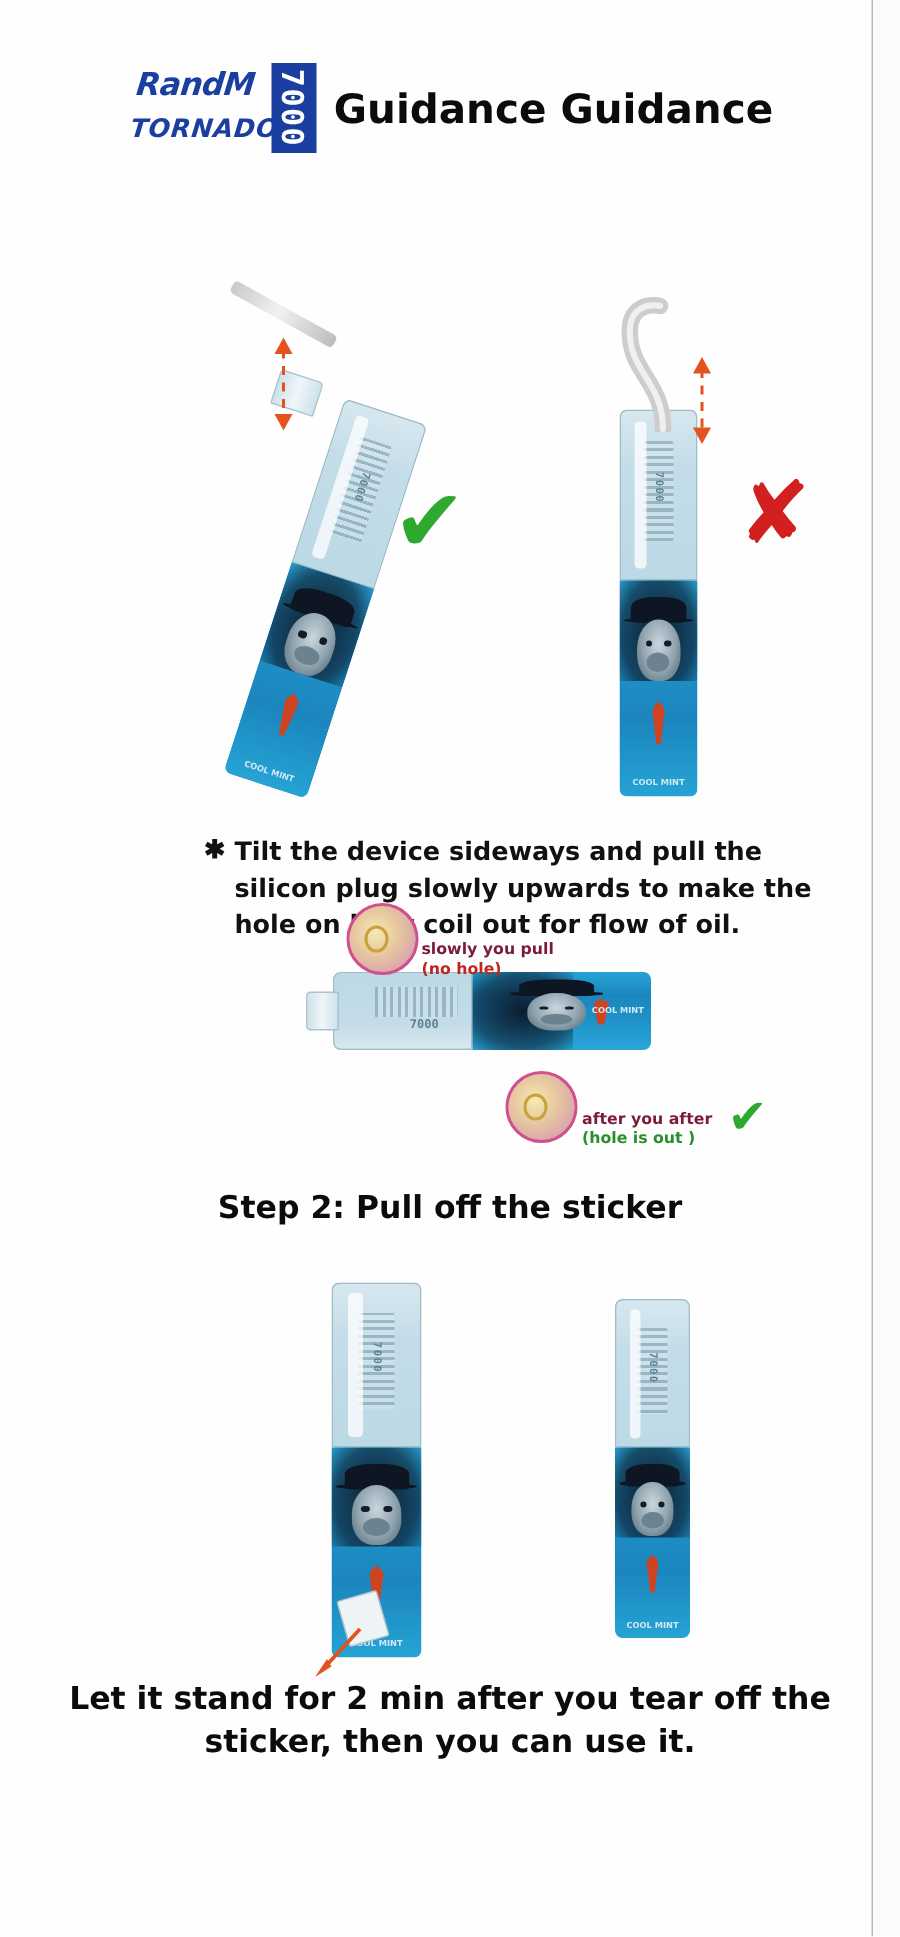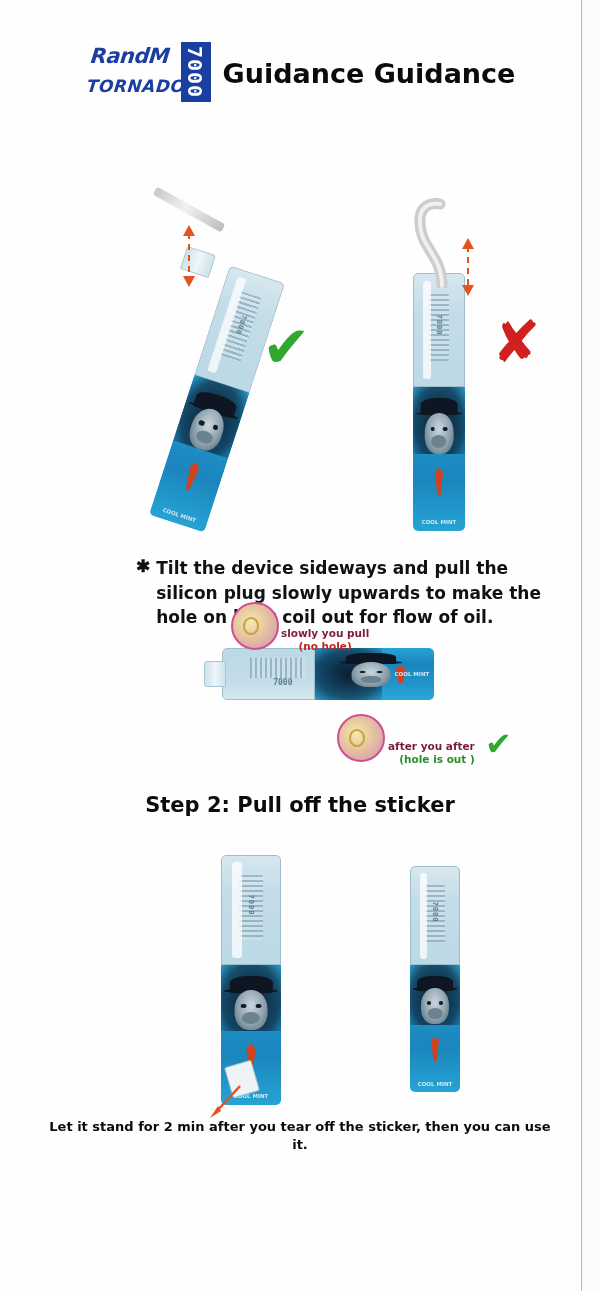--- a/index.html
+++ b/index.html
@@ -119,21 +119,21 @@
   #step1-title { top: 143px; }
   #step2-title { top: 793px; }
 
   .footer-note {
     position: absolute;
     top: 1118px;
     width: 100%;
     text-align: center;
     font-family: "DejaVu Sans", sans-serif;
     font-weight: bold;
-    font-size: 13px;
+    font-size: 21px;
     line-height: 1.38;
     color: #0b0b0b;
     padding: 0 42px;
   }
 
   
   .tilt-note {
     position: absolute;
     top: 556px;
     left: 136px;
@@ -355,22 +355,22 @@
   }
   .callout-label {
     position: absolute;
     font-family: "DejaVu Sans", sans-serif;
     font-weight: bold;
     font-size: 10.5px;
     line-height: 1.25;
     white-space: nowrap;
   }
   .cl-dark { color: #7b1b3a; }
-  .cl-red  { color: #c0261f; text-align: center; }
-  .cl-green{ color: #2a8f2a; text-align: right; }
+  .cl-red  { color: #c0261f; }
+  .cl-green{ color: #2a8f2a; }
 
   .sticker-tab {
     position: absolute;
     background: #eef3f5;
     border: 1px solid #b4c6ce;
     transform: rotate(-16deg);
     border-radius: 2px;
   }
   .red-arrow {
     position: absolute;

